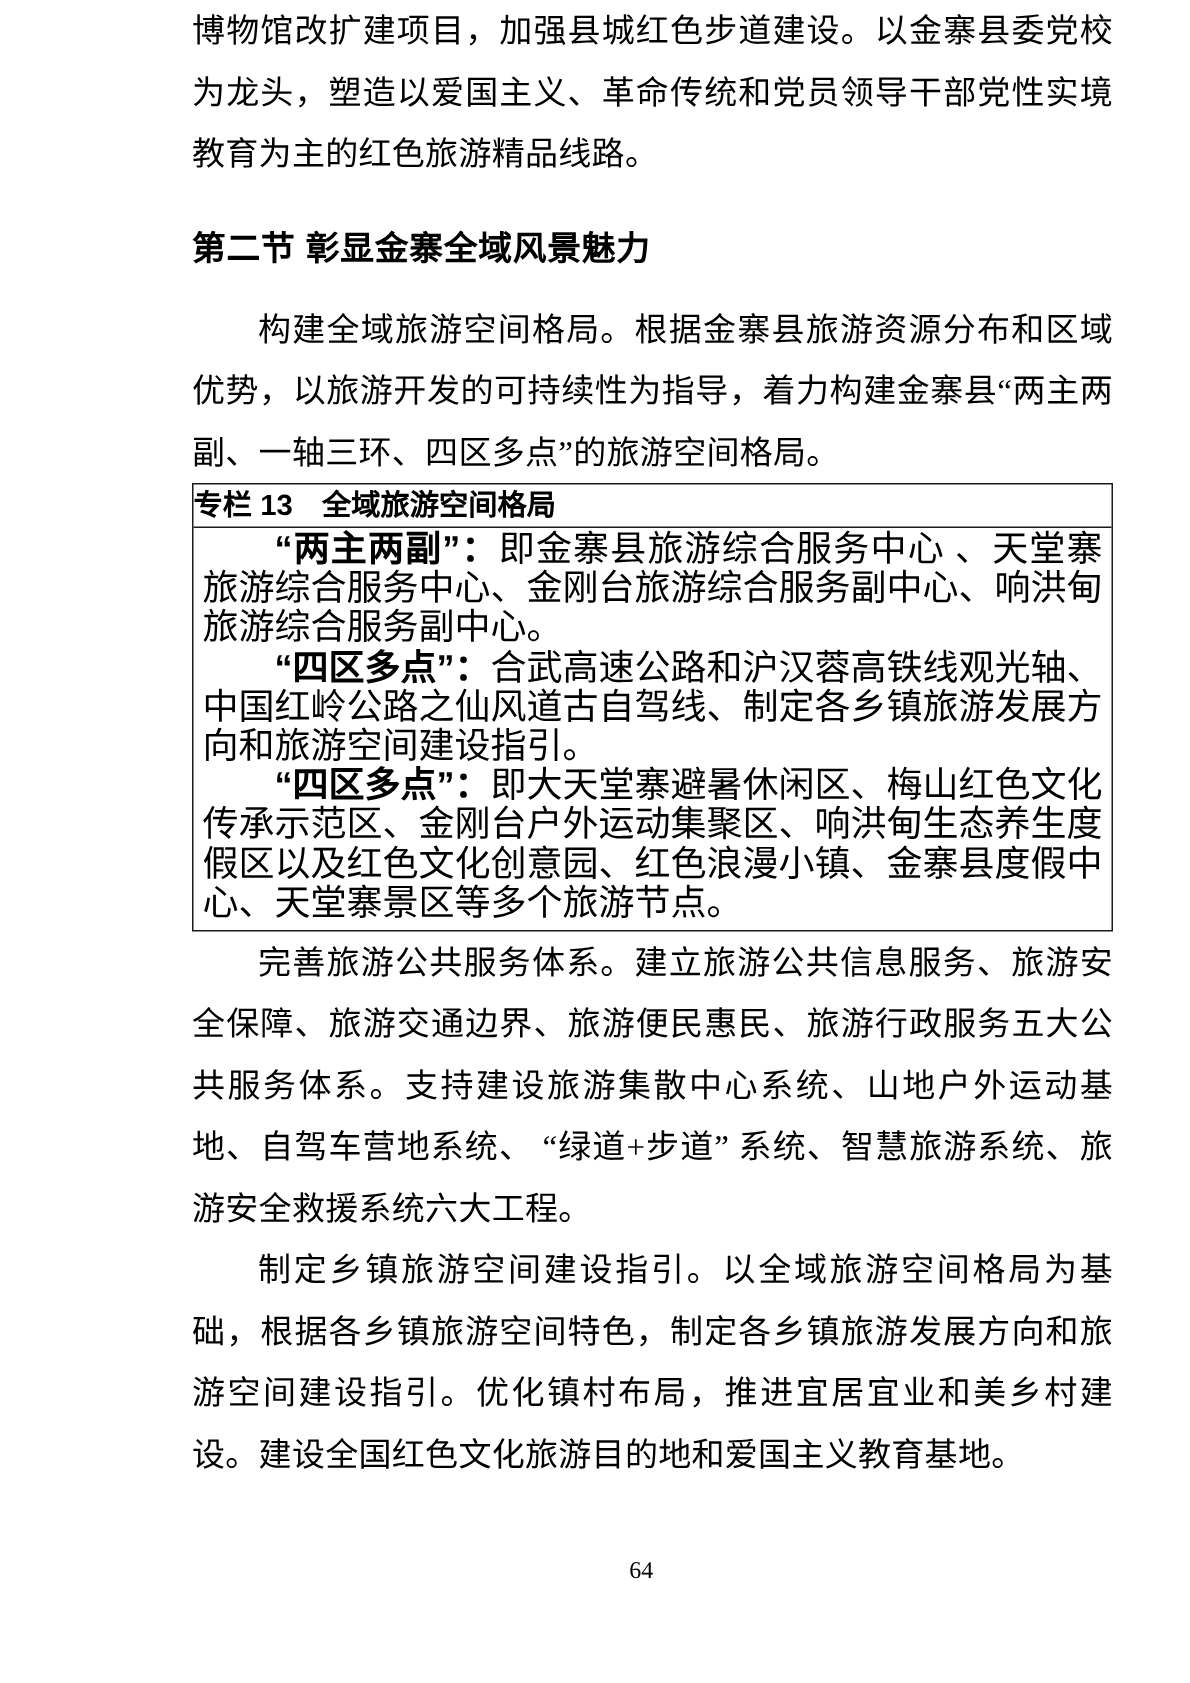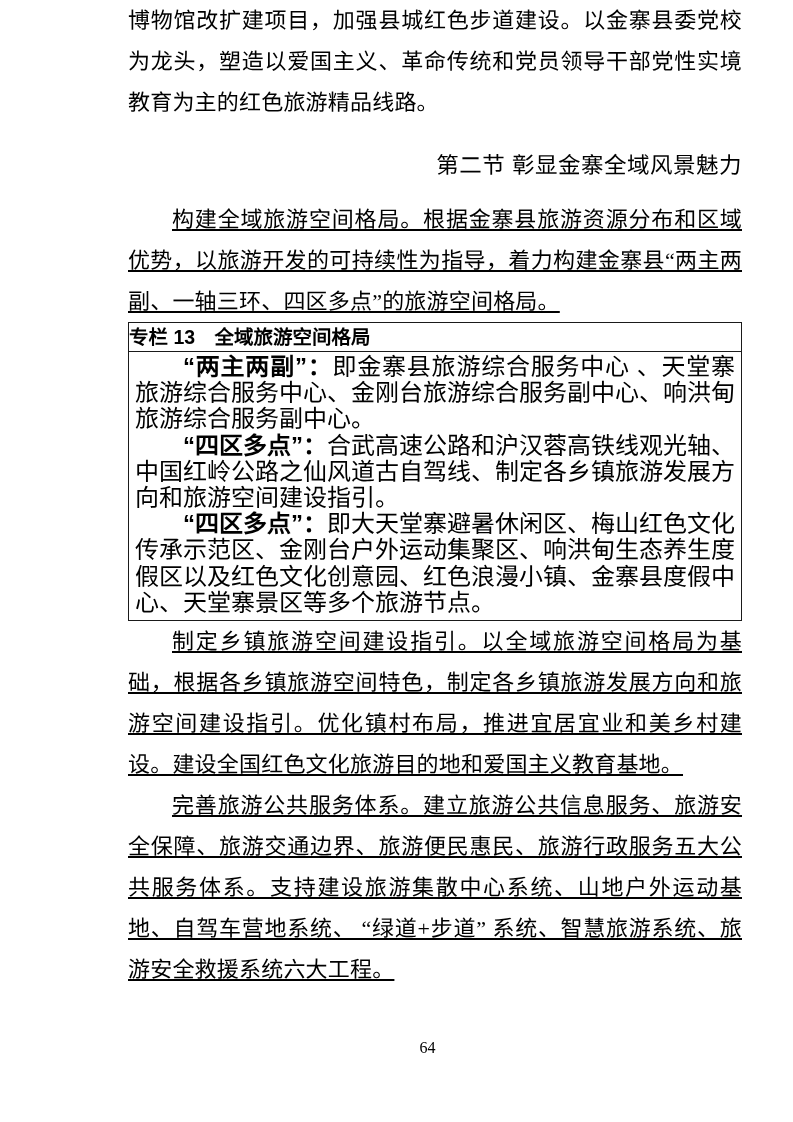--- a/index.html
+++ b/index.html
@@ -22,29 +22,29 @@
     margin-left: 36px;
   }
   p.body-text {
     margin: 0;
     font-size: 22px;
     line-height: 41px;
     text-align: justify;
     text-justify: inter-ideograph;
     letter-spacing: 0.2px;
   }
-  p.indent { text-indent: 2em; text-decoration: underline; }
+  p.indent { text-indent: 2em; }
   .para-first { margin-top: 97px; }
   .section-heading {
     margin: 23px 0 13px 0;
     font-family: "Liberation Sans", sans-serif;
-    font-weight: normal;
+    font-weight: bold;
     font-size: 22.5px;
     line-height: 40px;
-    text-align: right;
+    text-align: left;
     letter-spacing: 0.5px;
   }
   .column-box {
     margin-top: 0;
     border: 1.5px solid #1a1a1a;
     box-sizing: border-box;
   }
   .column-box-header {
     border-bottom: 1px solid #1a1a1a;
     height: 28px;
@@ -94,20 +94,20 @@
 
     <div class="column-box">
       <div class="column-box-header">专栏 13　全域旅游空间格局</div>
       <div class="column-box-body">
         <p class="box-item"><span class="lead">“两主两副”：</span><span>即金寨县旅游综合服务中心 、天堂寨旅游综合服务中心、金刚台旅游综合服务副中心、响洪甸旅游综合服务副中心。</span></p>
         <p class="box-item"><span class="lead">“四区多点”：</span><span>合武高速公路和沪汉蓉高铁线观光轴、中国红岭公路之仙风道古自驾线、制定各乡镇旅游发展方向和旅游空间建设指引。</span></p>
         <p class="box-item"><span class="lead">“四区多点”：</span><span>即大天堂寨避暑休闲区、梅山红色文化传承示范区、金刚台户外运动集聚区、响洪甸生态养生度假区以及红色文化创意园、红色浪漫小镇、金寨县度假中心、天堂寨景区等多个旅游节点。</span></p>
       </div>
     </div>
 
+    <p class="body-text indent para-after-box">完善旅游公共服务体系。建立旅游公共信息服务、旅游安全保障、旅游交通边界、旅游便民惠民、旅游行政服务五大公共服务体系。支持建设旅游集散中心系统、山地户外运动基地、自驾车营地系统、 “绿道+步道” 系统、智慧旅游系统、旅游安全救援系统六大工程。</p>
+
     <p class="body-text indent">制定乡镇旅游空间建设指引。以全域旅游空间格局为基础，根据各乡镇旅游空间特色，制定各乡镇旅游发展方向和旅游空间建设指引。优化镇村布局，推进宜居宜业和美乡村建设。建设全国红色文化旅游目的地和爱国主义教育基地。</p>
-
-    <p class="body-text indent para-after-box">完善旅游公共服务体系。建立旅游公共信息服务、旅游安全保障、旅游交通边界、旅游便民惠民、旅游行政服务五大公共服务体系。支持建设旅游集散中心系统、山地户外运动基地、自驾车营地系统、 “绿道+步道” 系统、智慧旅游系统、旅游安全救援系统六大工程。</p>
 
   </div>
 
   <div class="page-number">64</div>
 </div>
 
 </body></html>

